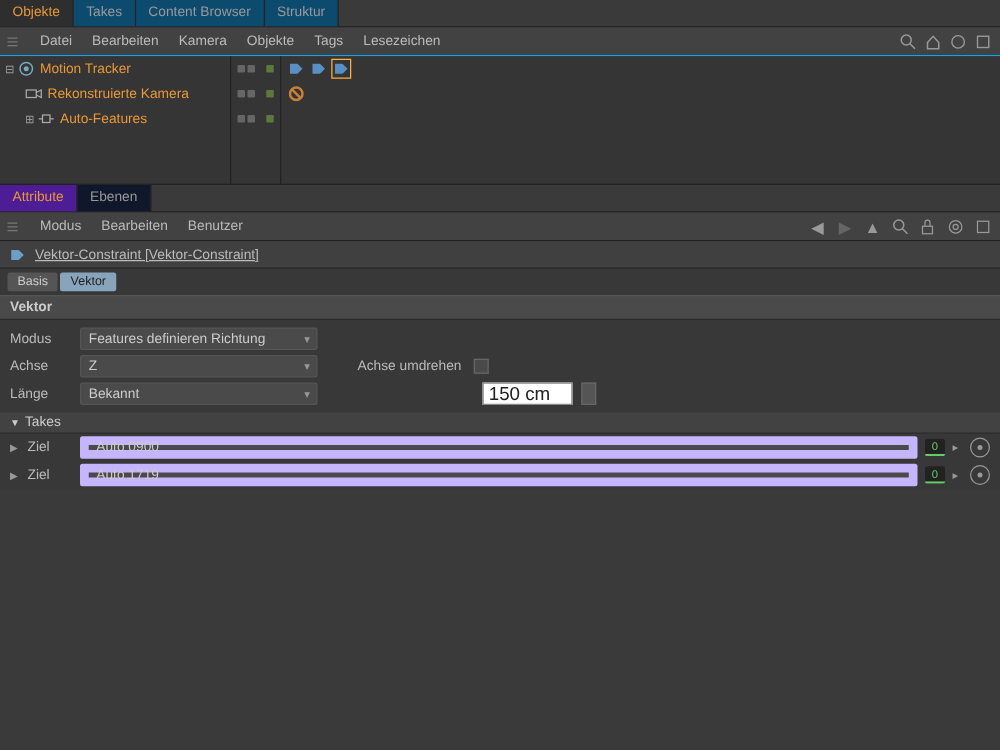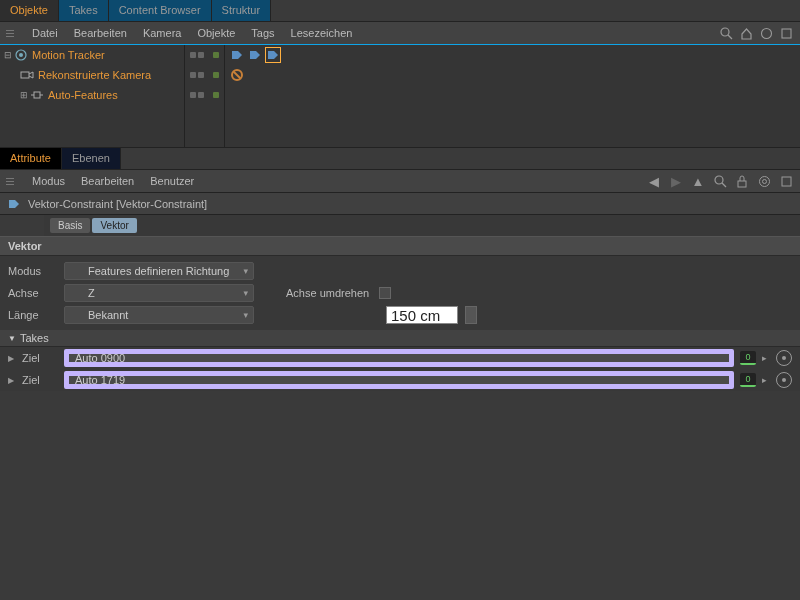--- a/index.html
+++ b/index.html
@@ -32,56 +32,56 @@
 .dot { width: 6px; height: 6px; background: #666; border-radius: 1px; }
 .dot.green { background: #5a7a3a; }
 .obj-col3 { flex: 1; }
 .obj-col3-row { height: 20px; display: flex; align-items: center; gap: 2px; padding-left: 4px; }
 .tag-icon { width: 16px; height: 16px; display: flex; align-items: center; justify-content: center; font-size: 12px; }
 .tag-selected { border: 1px solid #ffb040; }
 
 
 .attr-tabs { display: flex; background: #3a3a3a; height: 22px; border-bottom: 1px solid #222; }
 .attr-tab { padding: 4px 10px; background: #0f172a; color: #999; border-right: 1px solid #222; cursor: pointer; }
-.attr-tab.active { background: #000000; color: #e89838; }
+.attr-tab.active { background: #4c1d95; color: #e89838; }
 
 
 .attr-menu { display: flex; align-items: center; height: 23px; background: #424242; padding: 0 6px; border-bottom: 1px solid #222; }
 .attr-menu-right { margin-left: auto; display: flex; gap: 6px; align-items: center; }
 
 
-.obj-header { height: 22px; background: #404040; display: flex; align-items: center; padding: 0 6px; border-bottom: 1px solid #222; }
+.obj-header { height: 22px; background: #404040; display: flex; align-items: center; padding: 0 6px; border-bottom: 1px solid #222; text-decoration: underline; }
 .obj-header-icon { width: 16px; height: 16px; margin-right: 6px; }
 
 
-.prop-tabs { display: flex; padding: 3px 6px; background: #383838; gap: 2px; margin-left: 44px; }
+.prop-tabs { display: flex; padding: 3px 6px; background: #383838; gap: 2px; }
 .prop-tab { padding: 2px 8px; background: #555; color: #ccc; border-radius: 2px; cursor: pointer; font-size: 10px; }
 .prop-tab.active { background: #88a4bb; color: #222; }
 
 
 .section-header { background: #4a4a4a; padding: 3px 8px; font-weight: bold; color: #ccc; border-top: 1px solid #555; border-bottom: 1px solid #2a2a2a; }
 .sub-section { background: #424242; padding: 2px 8px; color: #ccc; border-bottom: 1px solid #2a2a2a; display: flex; align-items: center; }
 .disclosure { font-size: 8px; margin-right: 4px; }
 
 
 .props { padding: 4px 8px; background: #383838; }
 .prop-row { display: flex; align-items: center; height: 22px; gap: 6px; }
 .prop-label { width: 50px; text-align: left; color: #bbb; }
-.prop-dropdown { flex: 0 0 190px; height: 18px; background: #4a4a4a; border: 1px solid #555; color: #ccc; padding: 0 18px 0 23px; display: flex; align-items: center; position: relative; cursor: pointer; border-radius: 2px; }
+.prop-dropdown { flex: 0 0 190px; height: 18px; background: #4a4a4a; border: 1px solid #555; color: #ccc; padding: 0 18px 0 6px; display: flex; align-items: center; position: relative; cursor: pointer; border-radius: 2px; }
 .prop-dropdown::after { content: '▾'; position: absolute; right: 5px; font-size: 9px; color: #999; }
 .prop-check-label { margin-left: 26px; color: #bbb; }
 .prop-checkbox { width: 12px; height: 12px; background: #4a4a4a; border: 1px solid #666; margin-left: 4px; cursor: pointer; }
 .numeric-input { width: 72px; height: 18px; background: #fff; border: 1px solid #888; padding: 0 4px; color: #222; font-size: 15px; margin-left: 126px; }
 .spinner { width: 12px; height: 18px; background: #555; border: 1px solid #666; margin-left: 1px; }
 
 
 .ziel-row { display: flex; align-items: center; height: 22px; padding: 0 8px; gap: 6px; background: #383838; }
 .ziel-arrow { width: 8px; font-size: 8px; color: #999; }
 .ziel-label { width: 36px; color: #bbb; }
-.ziel-value { flex: 1; height: 18px; background: #4a4a4a; border: 5px solid #c4b5fd; color: #ccc; padding: 0 6px; display: flex; align-items: center; border-radius: 2px; cursor: pointer; }
+.ziel-value { flex: 1; height: 18px; background: #4a4a4a; border: 7px solid #c4b5fd; color: #ccc; padding: 0 6px; display: flex; align-items: center; border-radius: 2px; cursor: pointer; }
 .ziel-badge { width: 16px; height: 14px; background: #222; color: #6c6; font-size: 9px; display: flex; align-items: center; justify-content: center; border-radius: 2px; border-bottom: 2px solid #6c6; }
 .ziel-nav { width: 8px; font-size: 9px; color: #999; cursor: pointer; }
 .ziel-target { width: 16px; height: 16px; border-radius: 50%; border: 1px solid #999; display: flex; align-items: center; justify-content: center; cursor: pointer; }
 .ziel-target::after { content: ''; width: 4px; height: 4px; background: #999; border-radius: 50%; }
 
 svg { display: block; }
 </style>
 </head>
 <body>
 

